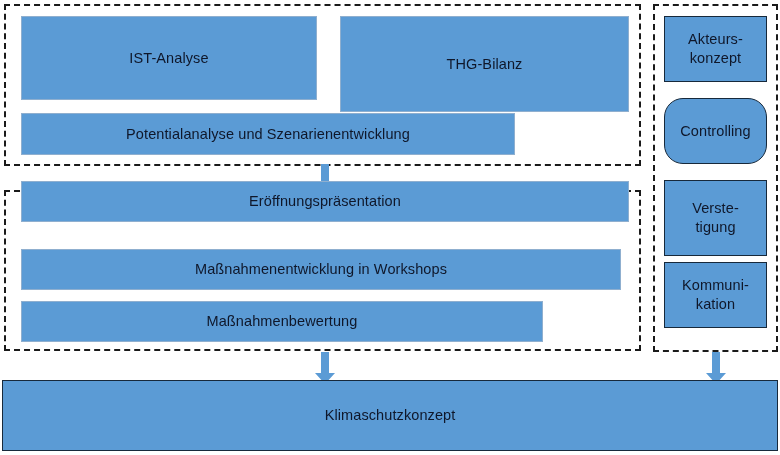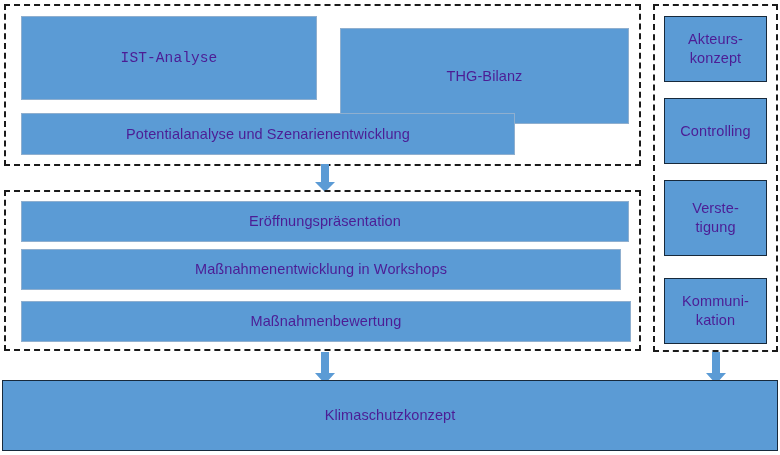--- a/index.html
+++ b/index.html
@@ -25,21 +25,21 @@
   }
   .blue-box {
     position: absolute;
     background: #5B9BD5;
     border: 1px solid #8FAFCF;
     box-sizing: border-box;
     display: flex;
     align-items: center;
     justify-content: center;
     text-align: center;
-    color: #4c1d95;
+    color: #0f172a;
     font-size: 14.5px;
     line-height: 1.28;
     font-family: "Liberation Sans", sans-serif;
     letter-spacing: 0.1px;
   }
   .blue-box.dark-edge {
     border: 1.5px solid #17293b;
   }
   .blue-box.sidebar-box {
     border: 1.5px solid #17293b;
@@ -59,69 +59,69 @@
     display: block;
   }
 </style>
 </head>
 <body>
 
 <div id="canvas">
 
   <div class="dashed-group" style="left:4px; top:4px; width:637px; height:162px;"></div>
 
-  <div class="blue-box" style="left:21px; top:16px; width:296px; height:84px;font-family:Liberation Mono, monospace;">
+  <div class="blue-box" style="left:21px; top:16px; width:296px; height:84px;">
     <span class="label">IST-Analyse</span>
   </div>
 
-  <div class="blue-box" style="left:340px; top:28px; width:289px; height:96px;">
+  <div class="blue-box" style="left:340px; top:16px; width:289px; height:96px;">
     <span class="label">THG-Bilanz</span>
   </div>
 
   <div class="blue-box" style="left:21px; top:113px; width:494px; height:42px;">
     <span class="label">Potentialanalyse und Szenarienentwicklung</span>
   </div>
 
   <div class="arrow" style="left:313px; top:164px; width:24px; height:28px;">
     <svg width="24" height="28" viewBox="0 0 24 28" aria-hidden="true">
       <polygon points="8,0 16,0 16,18 22,18 12,28 2,18 8,18" fill="#5B9BD5"></polygon>
     </svg>
   </div>
 
   <div class="dashed-group" style="left:4px; top:190px; width:637px; height:161px;"></div>
 
-  <div class="blue-box" style="left:21px; top:201px; width:608px; height:41px;">
+  <div class="blue-box" style="left:21px; top:181px; width:608px; height:41px;">
     <span class="label">Eröffnungspräsentation</span>
   </div>
 
   <div class="blue-box" style="left:21px; top:249px; width:600px; height:41px;">
     <span class="label">Maßnahmenentwicklung in Workshops</span>
   </div>
 
-  <div class="blue-box" style="left:21px; top:301px; width:610px; height:41px;">
+  <div class="blue-box" style="left:21px; top:301px; width:522px; height:41px;">
     <span class="label">Maßnahmenbewertung</span>
   </div>
 
   <div class="dashed-group" style="left:653px; top:4px; width:125px; height:348px;"></div>
 
   <div class="blue-box sidebar-box" style="left:664px; top:16px; width:103px; height:66px;">
     <span class="label">Akteurs-
 konzept</span>
   </div>
 
-  <div class="blue-box sidebar-box" style="left:664px; top:98px; width:103px; height:66px;">
+  <div class="blue-box sidebar-box" style="left:664px; top:98px; width:103px; height:66px;border-radius:19px;">
     <span class="label">Controlling</span>
   </div>
 
   <div class="blue-box sidebar-box" style="left:664px; top:180px; width:103px; height:76px;">
     <span class="label">Verste-
 tigung</span>
   </div>
 
-  <div class="blue-box sidebar-box" style="left:664px; top:262px; width:103px; height:66px;margin-top:16px;">
+  <div class="blue-box sidebar-box" style="left:664px; top:262px; width:103px; height:66px;">
     <span class="label">Kommuni-
 kation</span>
   </div>
 
   <div class="arrow" style="left:313px; top:352px; width:24px; height:32px;">
     <svg width="24" height="32" viewBox="0 0 24 32" aria-hidden="true">
       <polygon points="8,0 16,0 16,21 22,21 12,32 2,21 8,21" fill="#5B9BD5"></polygon>
     </svg>
   </div>
 

